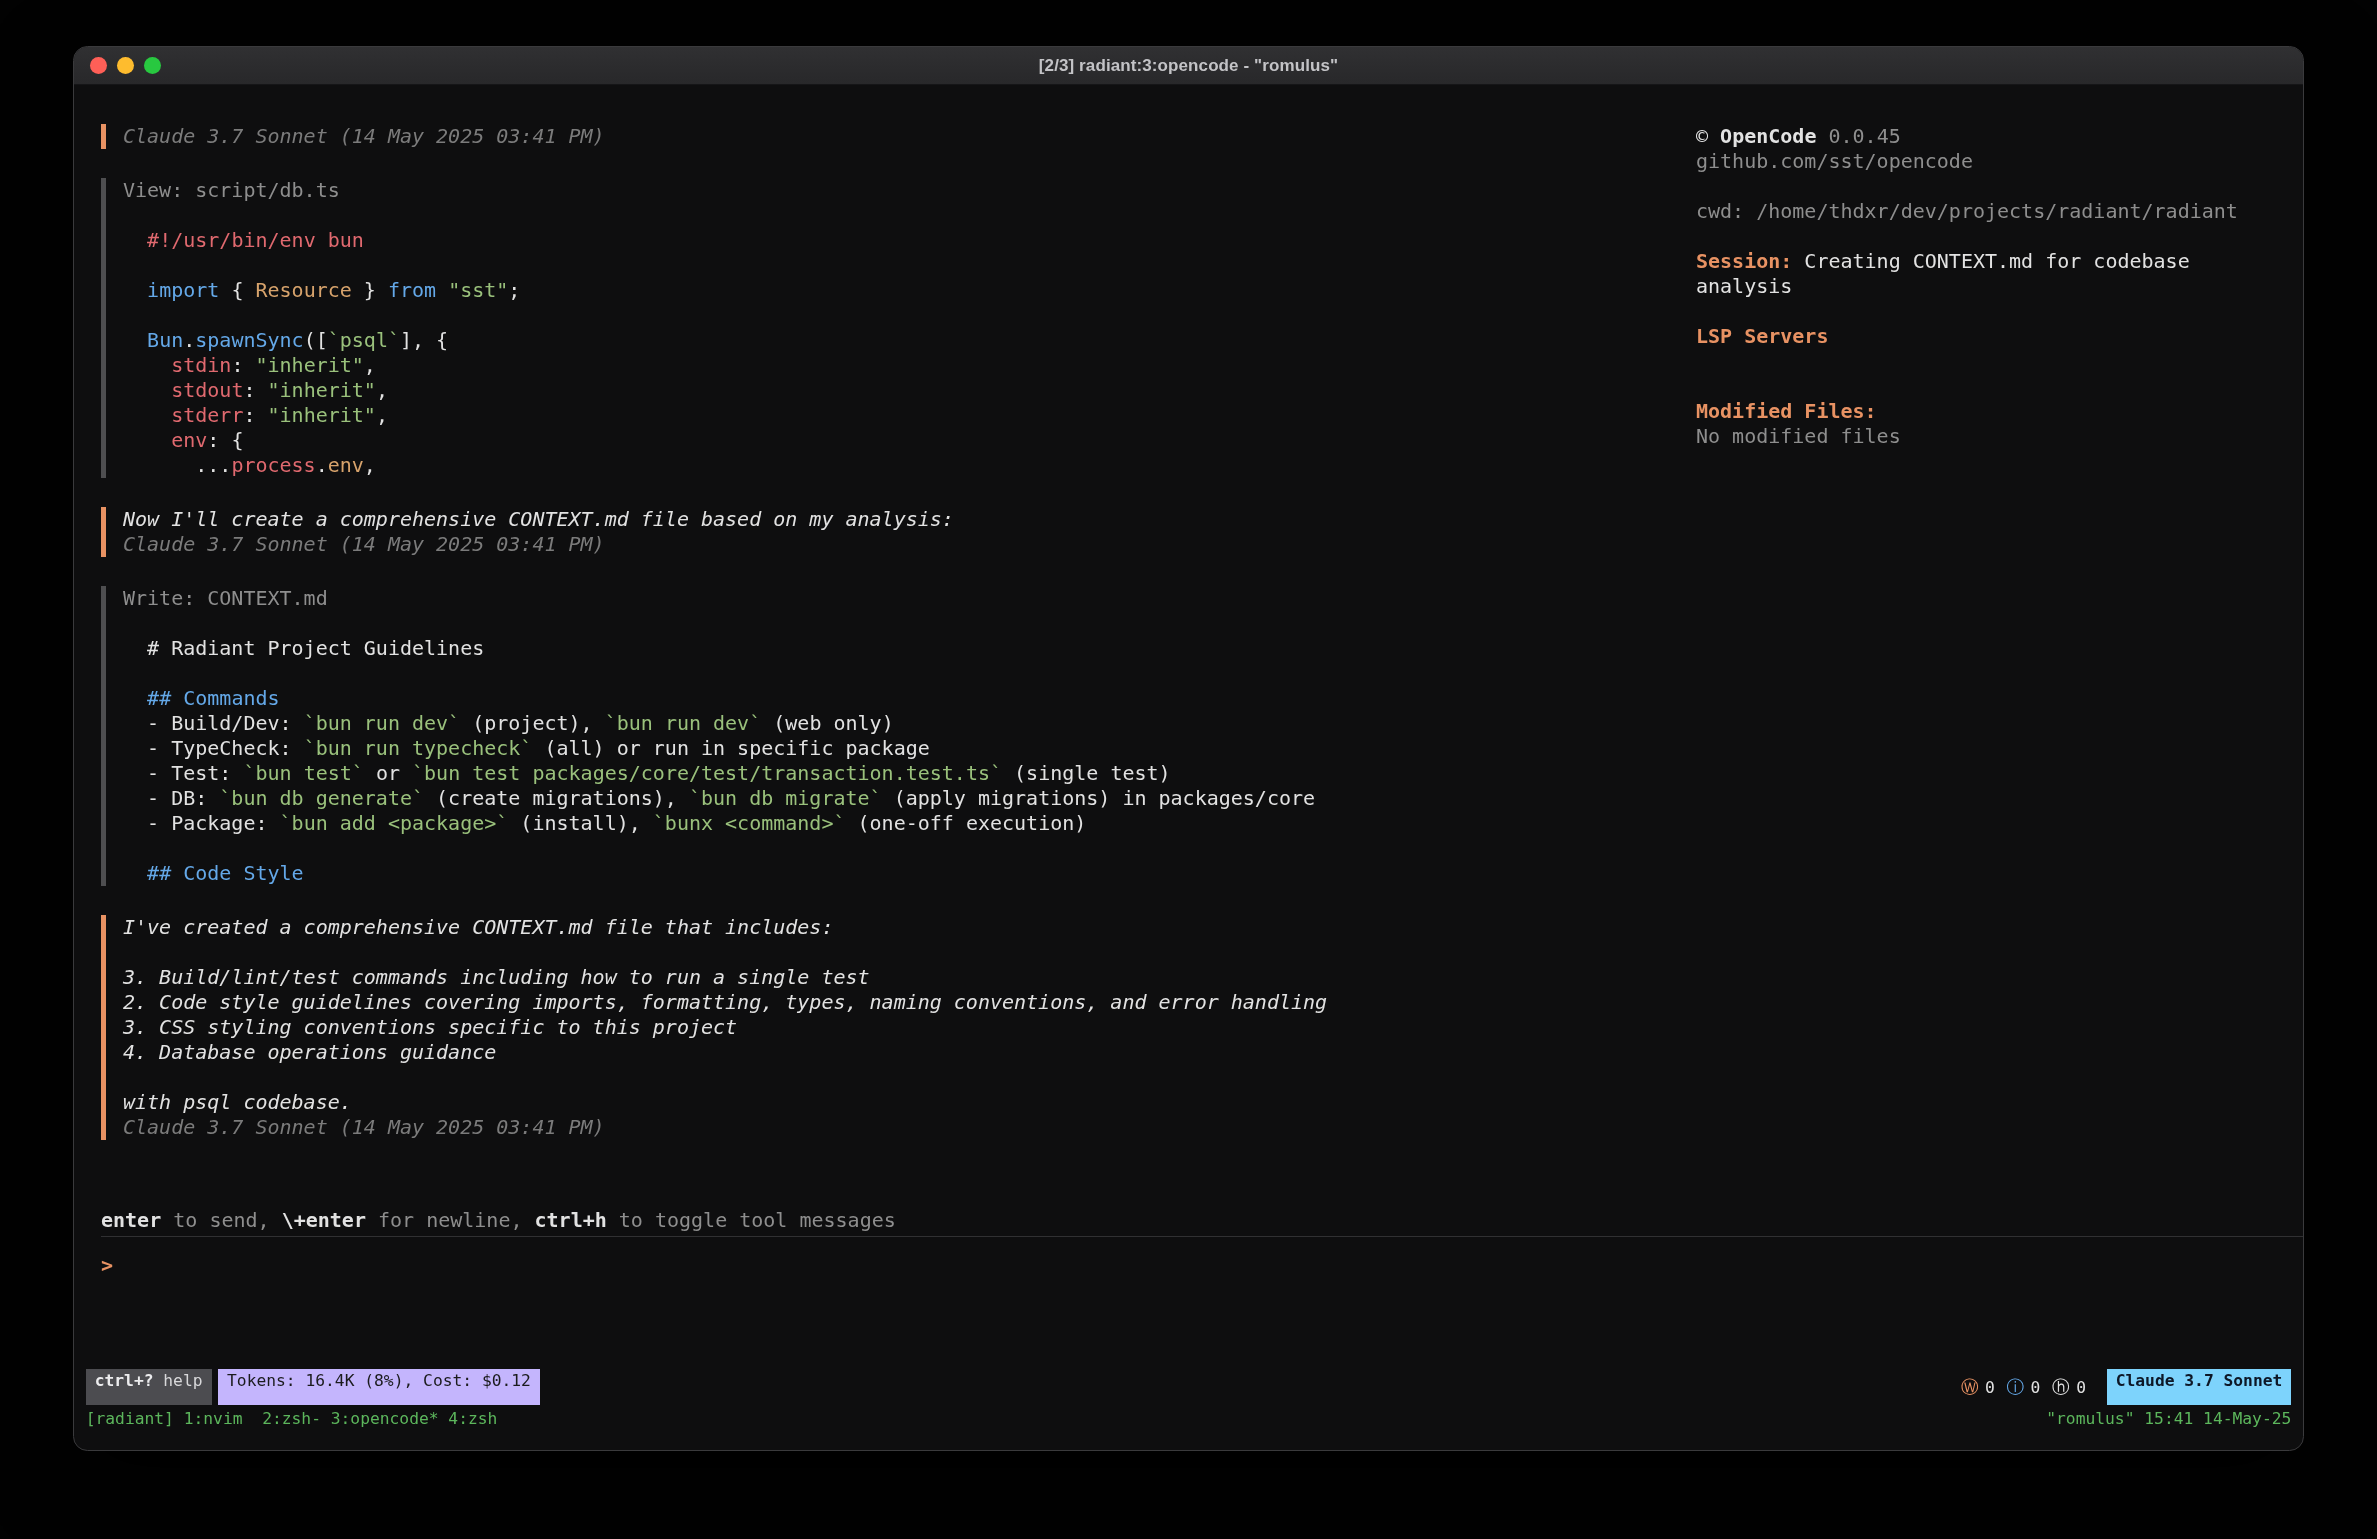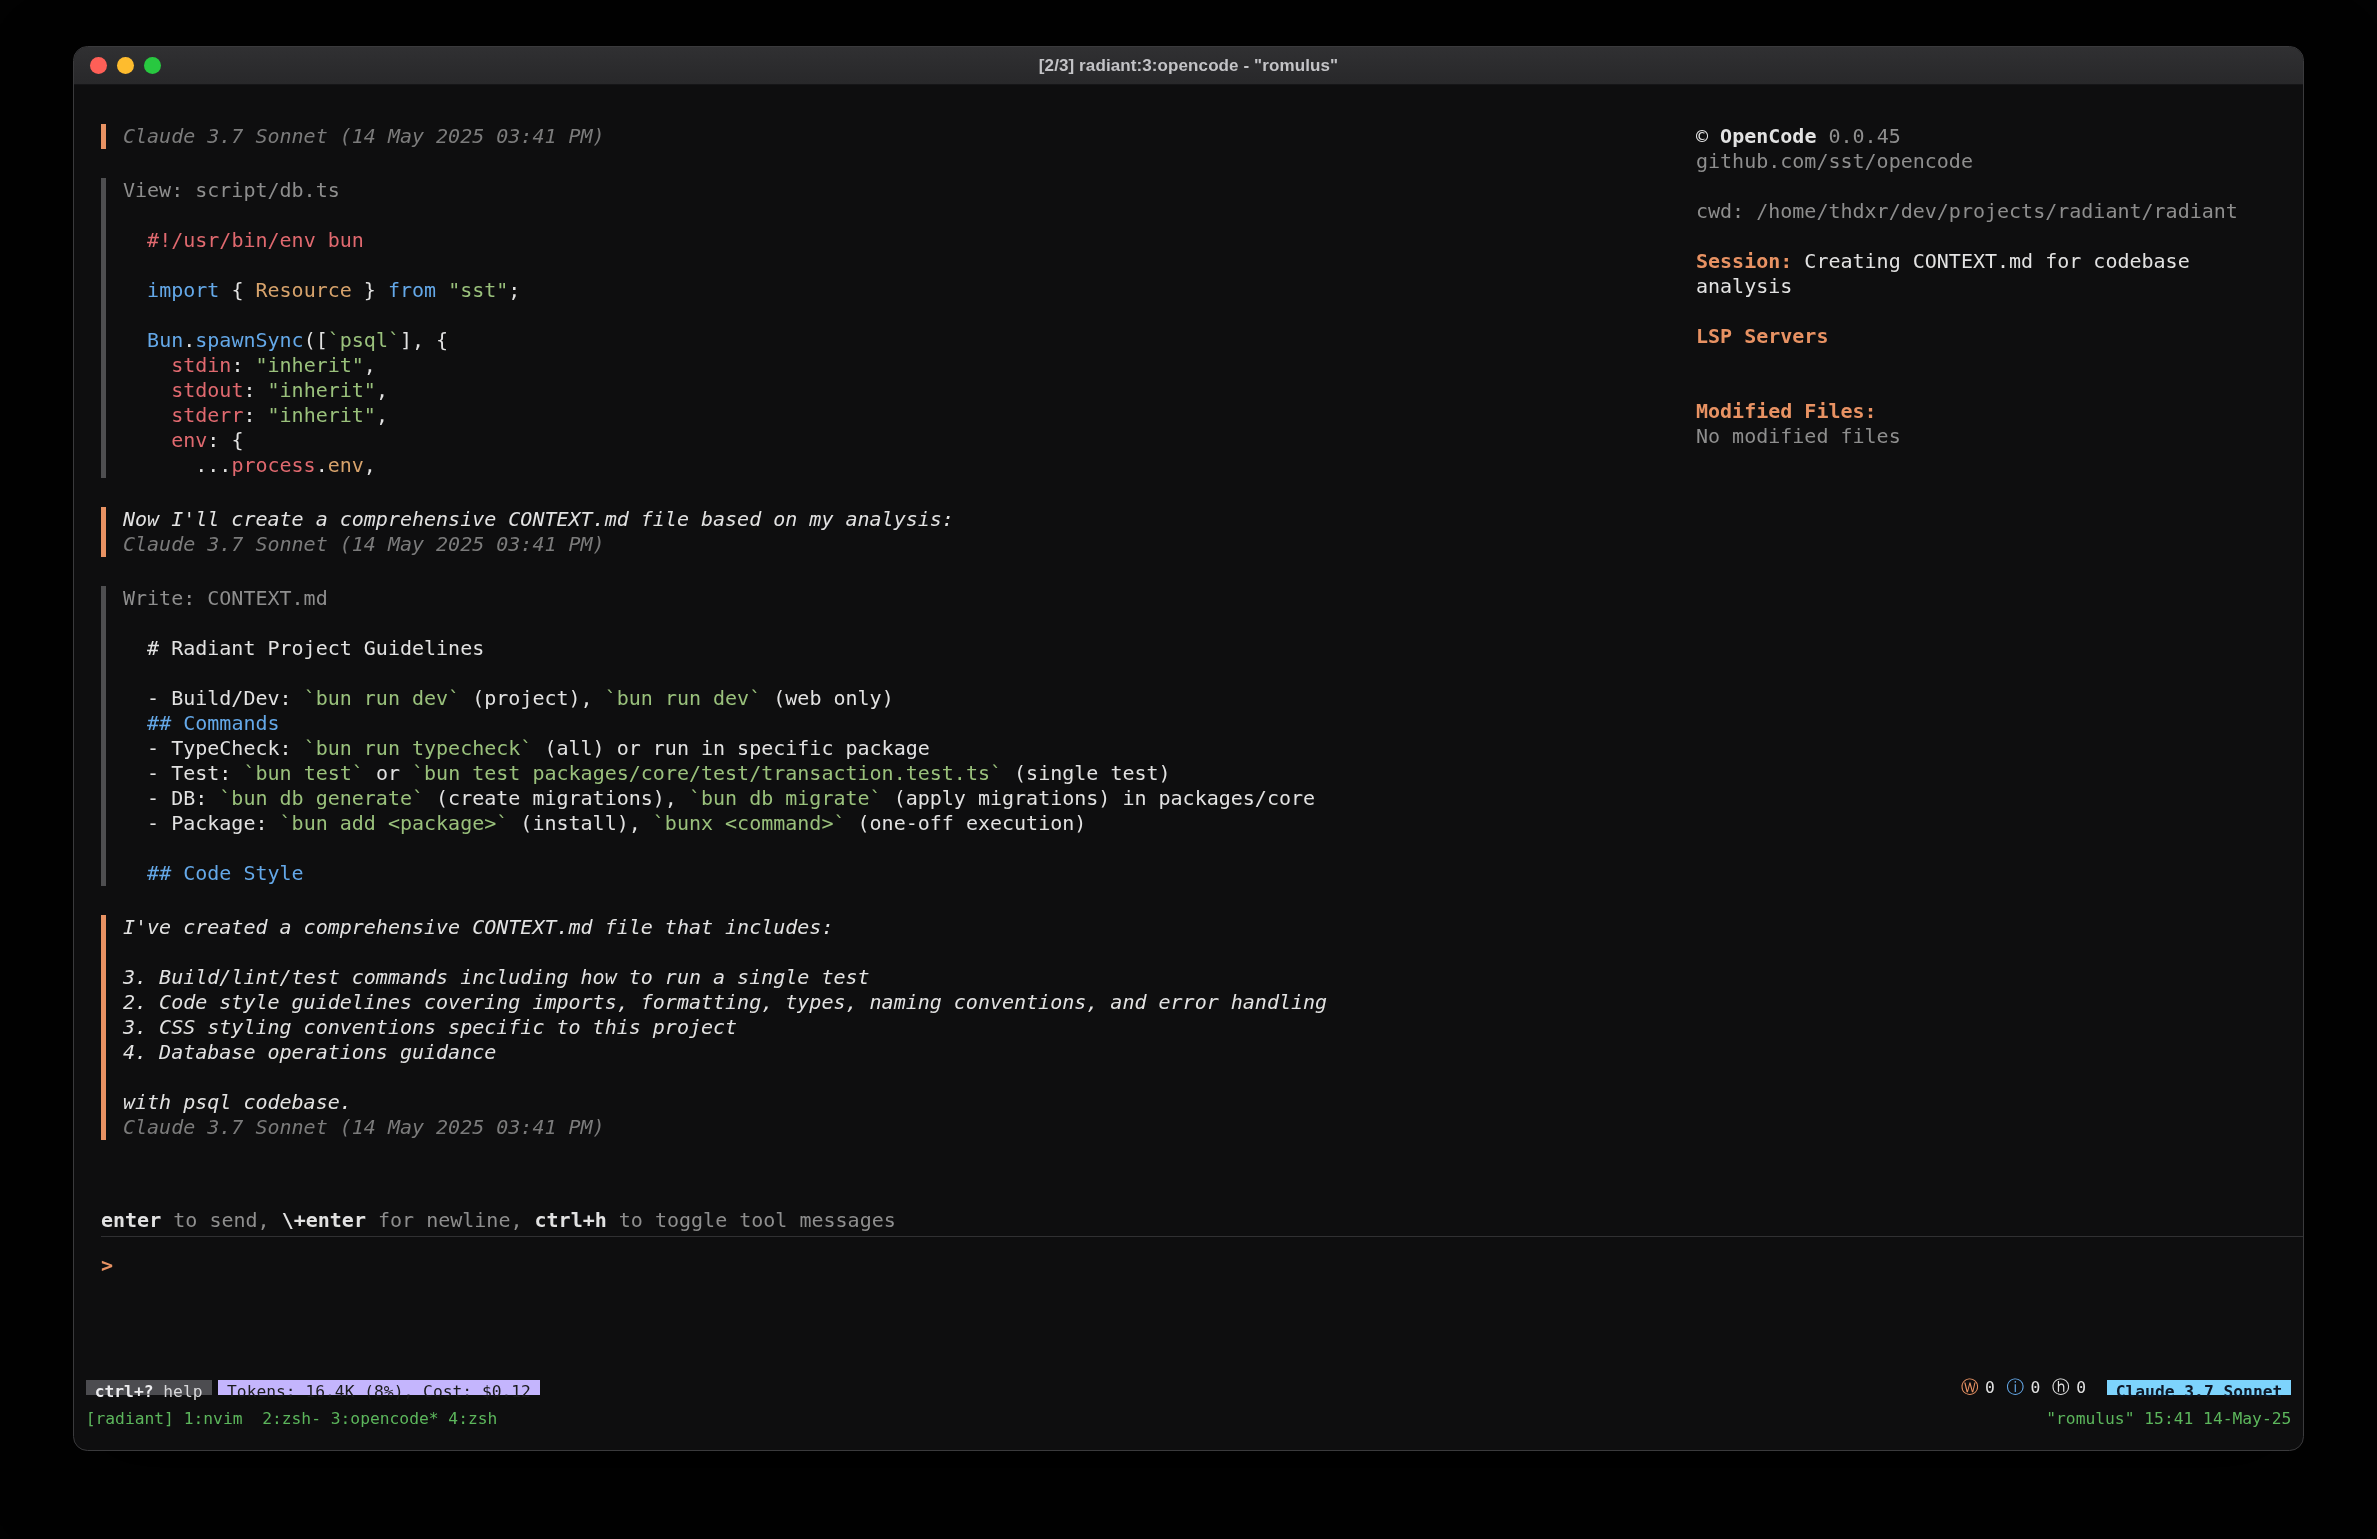--- a/index.html
+++ b/index.html
@@ -46,21 +46,21 @@
   .help-line { flex:none; }
   .divider { flex:none; border-top:1.3px solid #303032; margin-top:2.6px; }
   .prompt { flex:none; margin-top:15.7px; height:25px; line-height:25px; margin-bottom:98px; font-weight:bold; }
 
   .statusbar {
     flex:none; height:23.5px; margin:0 11.7px 7.8px 11.7px;
     display:flex; justify-content:space-between; align-items:center;
     font-size:16.3px;
   }
   .sb-left, .sb-right { display:flex; align-items:center; gap:6.5px; }
-  .badge { display:inline-block; height:15px; line-height:23.5px; padding:0 9px; white-space:pre; }
+  .badge { display:inline-block; height:36px; line-height:23.5px; padding:0 9px; white-space:pre; }
   .badge-help { background:#4c4c50; color:#d8d8da; }
   .badge-help b { font-weight:bold; color:#ececee; }
   .badge-tokens { background:#c4b5fd; color:#1b1b1d; }
   .badge-model { background:#7dd3fc; color:#0d1726; font-weight:bold; margin-left:9px; }
   .diag { display:inline-flex; align-items:center; gap:6.5px; white-space:pre; }
   .d-ic { font-size:17.6px; }
   .d-ct { color:#e2e2e2; margin-right:5.2px; }
 
   .tmuxbar {
     flex:none; height:23.5px; line-height:23.5px; margin:0 11.7px 19.6px 11.7px;
@@ -115,22 +115,22 @@
           </div>
           <div class="block assistant">
             <div class="tline"><span class="c-fg">Now I'll create a comprehensive CONTEXT.md file based on my analysis:</span></div>
             <div class="tline"><span class="c-dim">Claude 3.7 Sonnet (14 May 2025 03:41 PM)</span></div>
           </div>
           <div class="block tool">
             <div class="tline"><span class="c-gray">Write: CONTEXT.md</span></div>
             <div class="tline">&nbsp;</div>
             <div class="tline"><span class="c-fg">  # Radiant Project Guidelines</span></div>
             <div class="tline">&nbsp;</div>
+            <div class="tline"><span class="c-fg">  </span><span class="c-blue">## Commands</span></div>
             <div class="tline"><span class="c-fg">  - Build/Dev: </span><span class="c-green">`bun run dev`</span><span class="c-fg"> (project), </span><span class="c-green">`bun run dev`</span><span class="c-fg"> (web only)</span></div>
-            <div class="tline"><span class="c-fg">  </span><span class="c-blue">## Commands</span></div>
             <div class="tline"><span class="c-fg">  - TypeCheck: </span><span class="c-green">`bun run typecheck`</span><span class="c-fg"> (all) or run in specific package</span></div>
             <div class="tline"><span class="c-fg">  - Test: </span><span class="c-green">`bun test`</span><span class="c-fg"> or </span><span class="c-green">`bun test packages/core/test/transaction.test.ts`</span><span class="c-fg"> (single test)</span></div>
             <div class="tline"><span class="c-fg">  - DB: </span><span class="c-green">`bun db generate`</span><span class="c-fg"> (create migrations), </span><span class="c-green">`bun db migrate`</span><span class="c-fg"> (apply migrations) in packages/core</span></div>
             <div class="tline"><span class="c-fg">  - Package: </span><span class="c-green">`bun add &lt;package&gt;`</span><span class="c-fg"> (install), </span><span class="c-green">`bunx &lt;command&gt;`</span><span class="c-fg"> (one-off execution)</span></div>
             <div class="tline">&nbsp;</div>
             <div class="tline"><span class="c-fg">  </span><span class="c-blue">## Code Style</span></div>
           </div>
           <div class="block assistant">
             <div class="tline"><span class="c-fg">I've created a comprehensive CONTEXT.md file that includes:</span></div>
             <div class="tline">&nbsp;</div>

